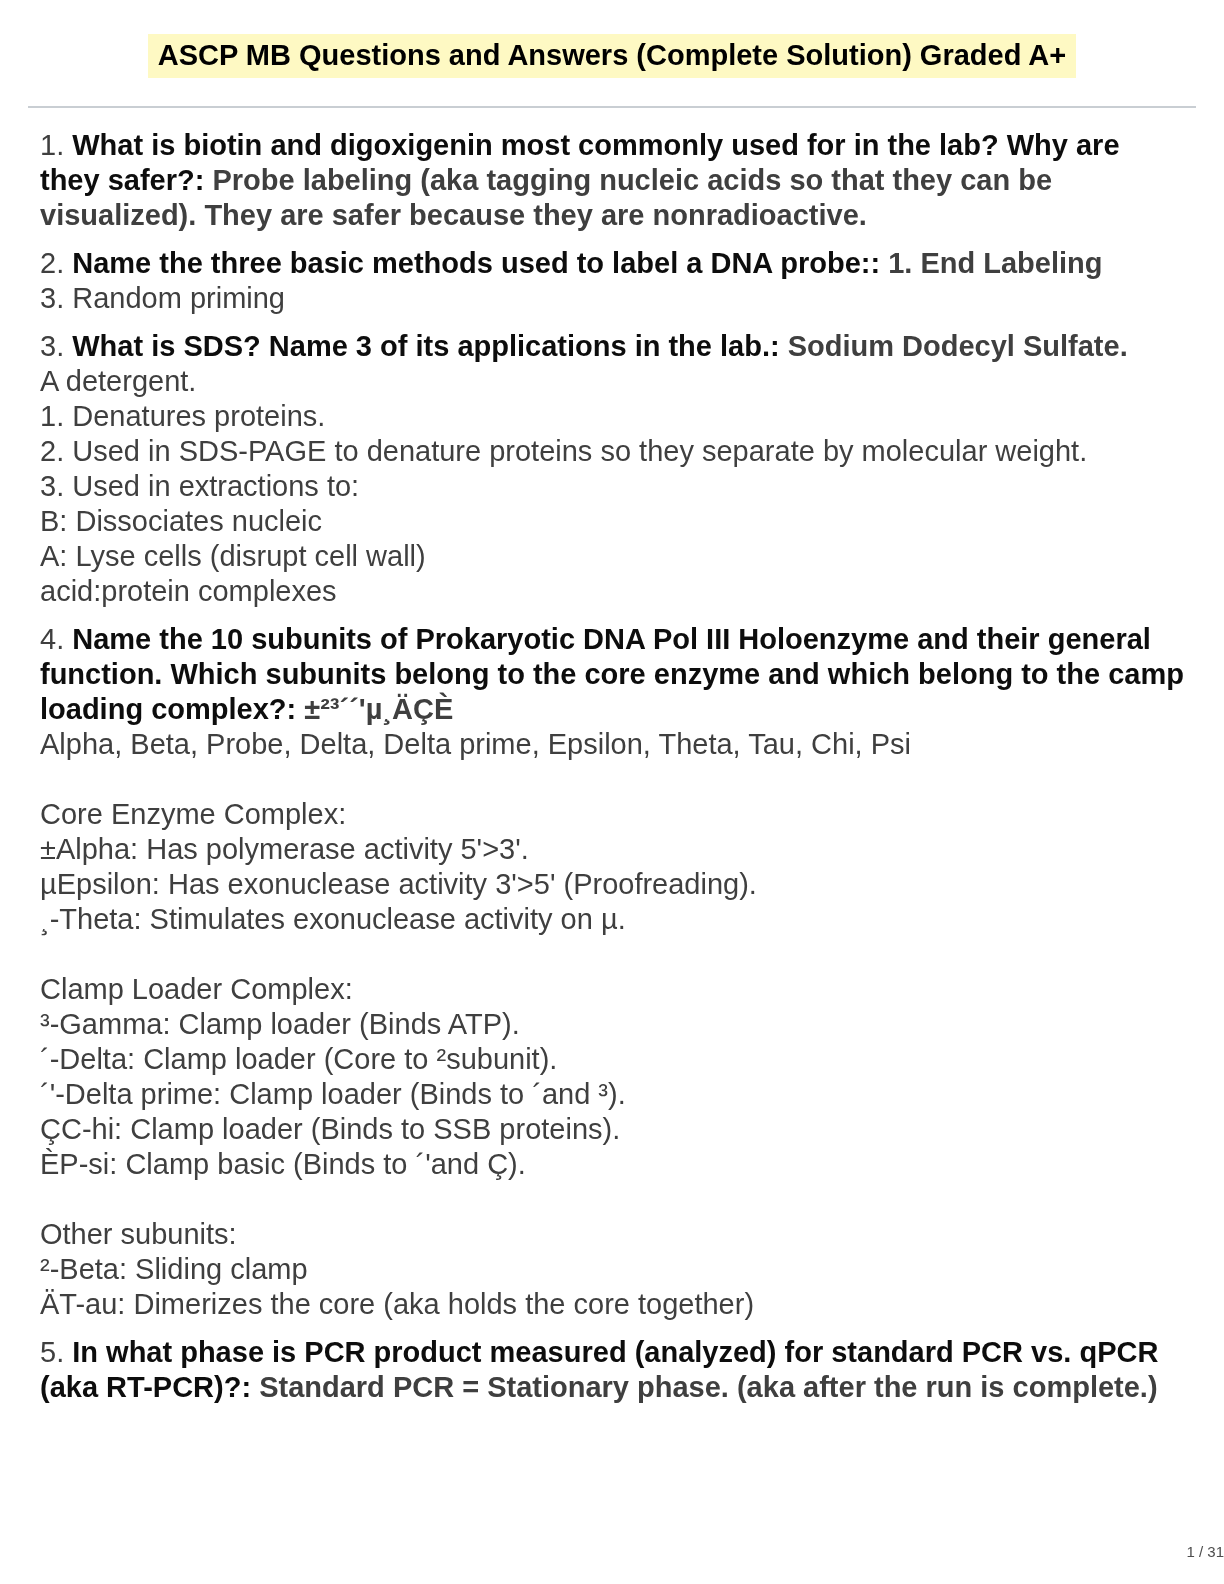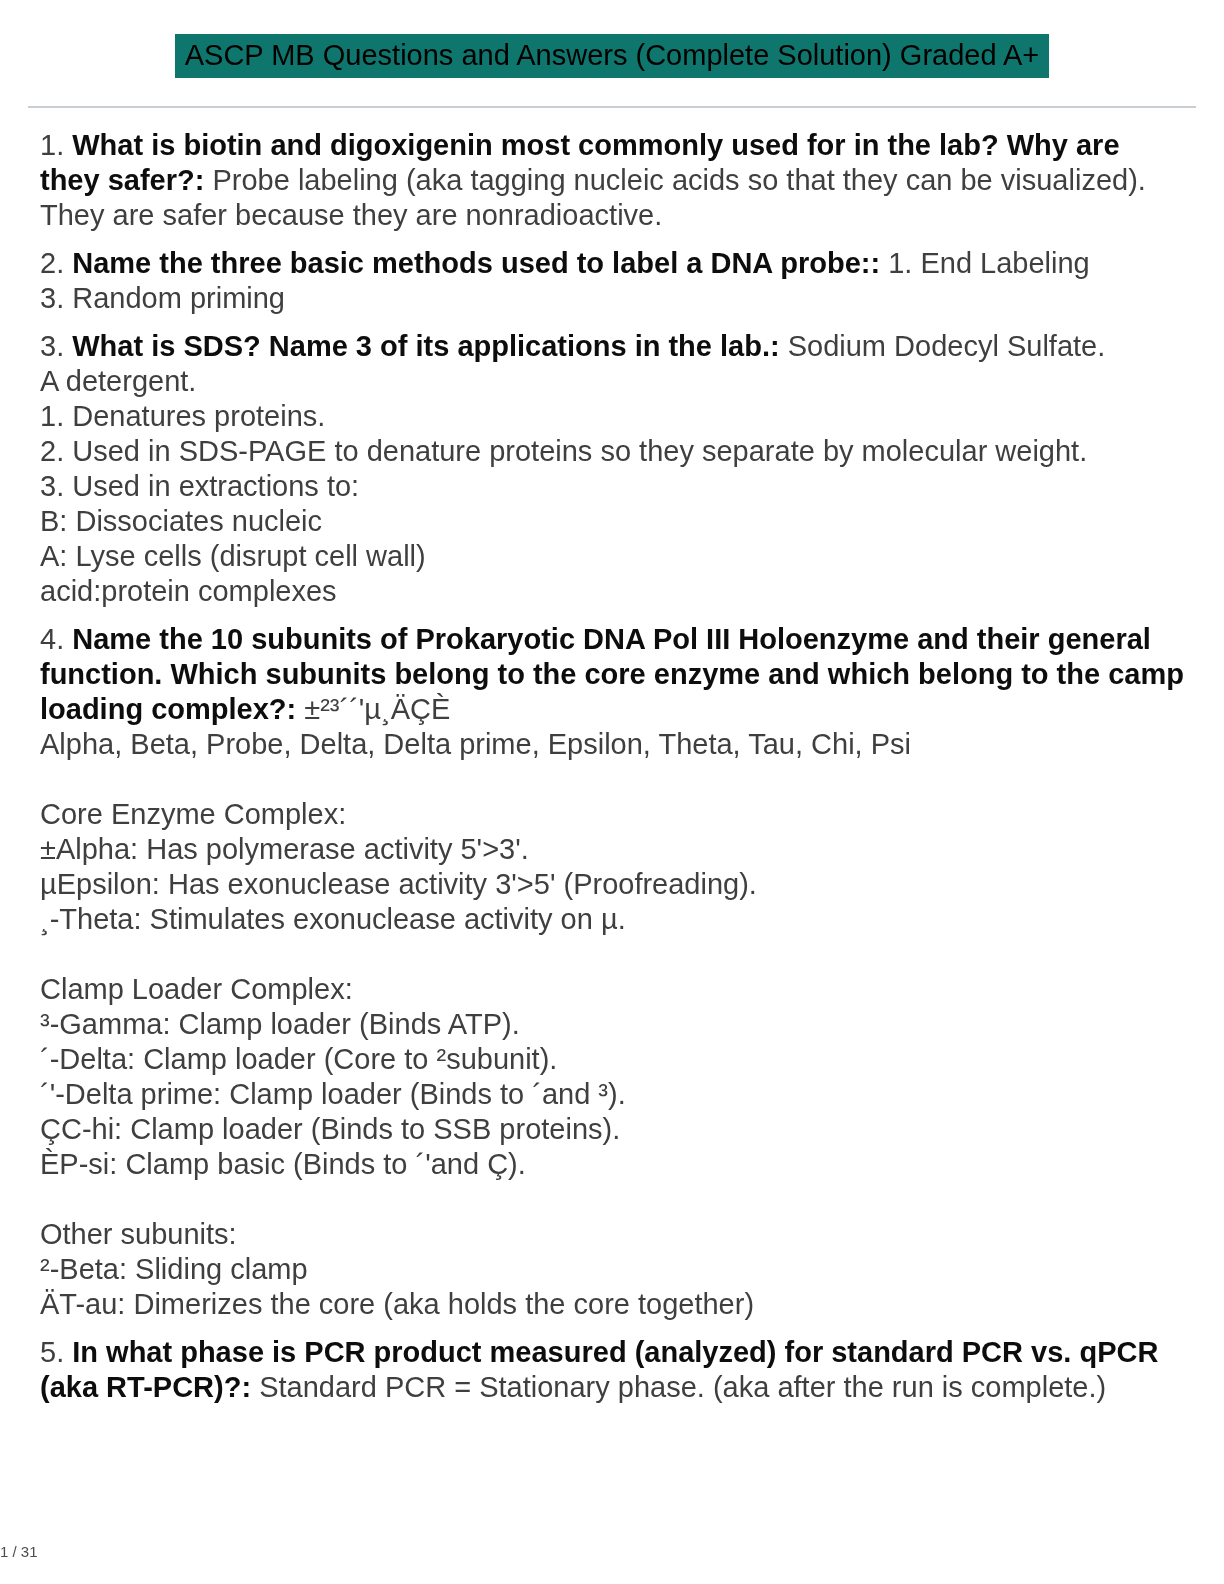--- a/index.html
+++ b/index.html
@@ -8,47 +8,47 @@
     background:#ffffff;
     font-family:"Liberation Sans","DejaVu Sans",sans-serif;
     color:#3f3f3f;
     position:relative;
     overflow:hidden;
   }
   .page { width:100%; height:100%; padding:34px 40px 0 40px; position:relative; }
   .title-row { text-align:center; }
   .doc-title {
     display:inline-block;
-    background:#0f766e;
+    background:#fef9c3;
     color:#000000;
-    font-weight:400;
+    font-weight:700;
     font-size:29px;
     line-height:1.3;
     padding:3px 10px;
   }
   .divider {
     border:none;
     border-top:2px solid #c9ced3;
     margin:28px -12px 20px -12px;
   }
   .qa {
     font-size:29px;
     line-height:35px;
     margin-bottom:13px;
   }
   .num { color:#3f3f3f; }
   .q   { font-weight:700; color:#0d0d0d; }
-  .a   { color:#3f3f3f; }
+  .a   { color:#3f3f3f;font-weight:bold; }
   .line { min-height:35px; color:#3f3f3f; }
   .footer {
     position:absolute;
     bottom:24px;
     left:0;
     width:1224px;
-    text-align:left;
+    text-align:right;
     font-size:15px;
     color:#4d4d4d;
   }
 </style>
 </head>
 <body>
 
 <div class="page">
 
   <div class="title-row">

